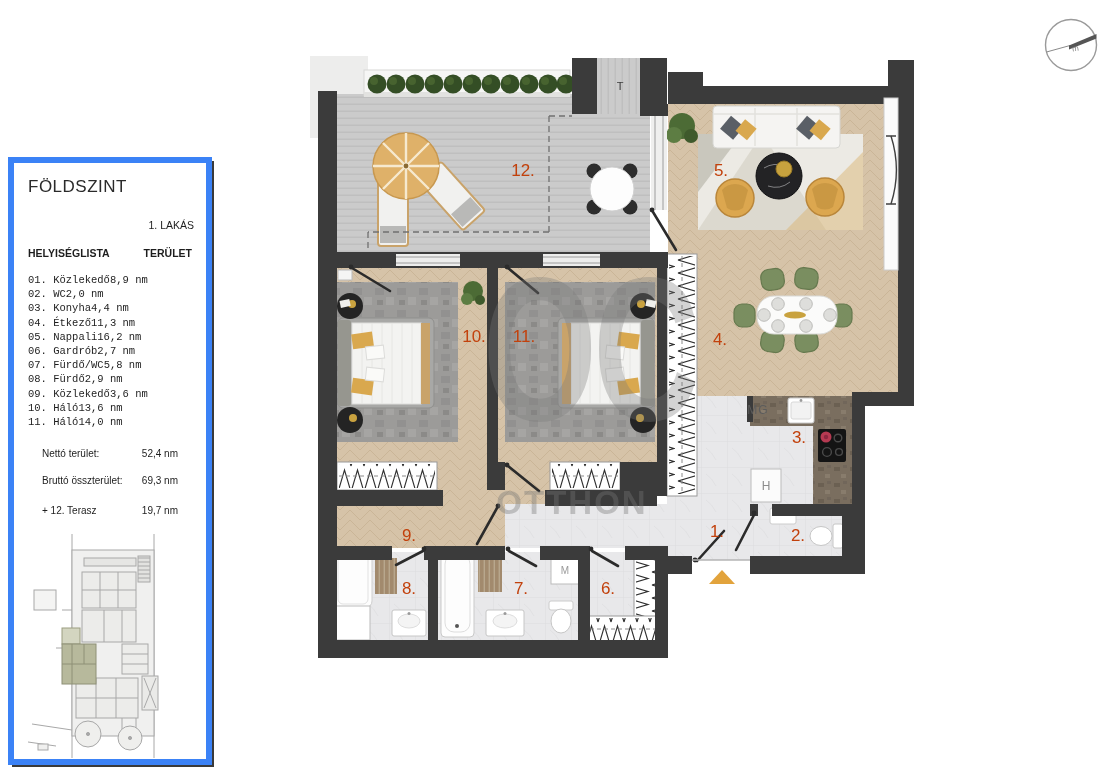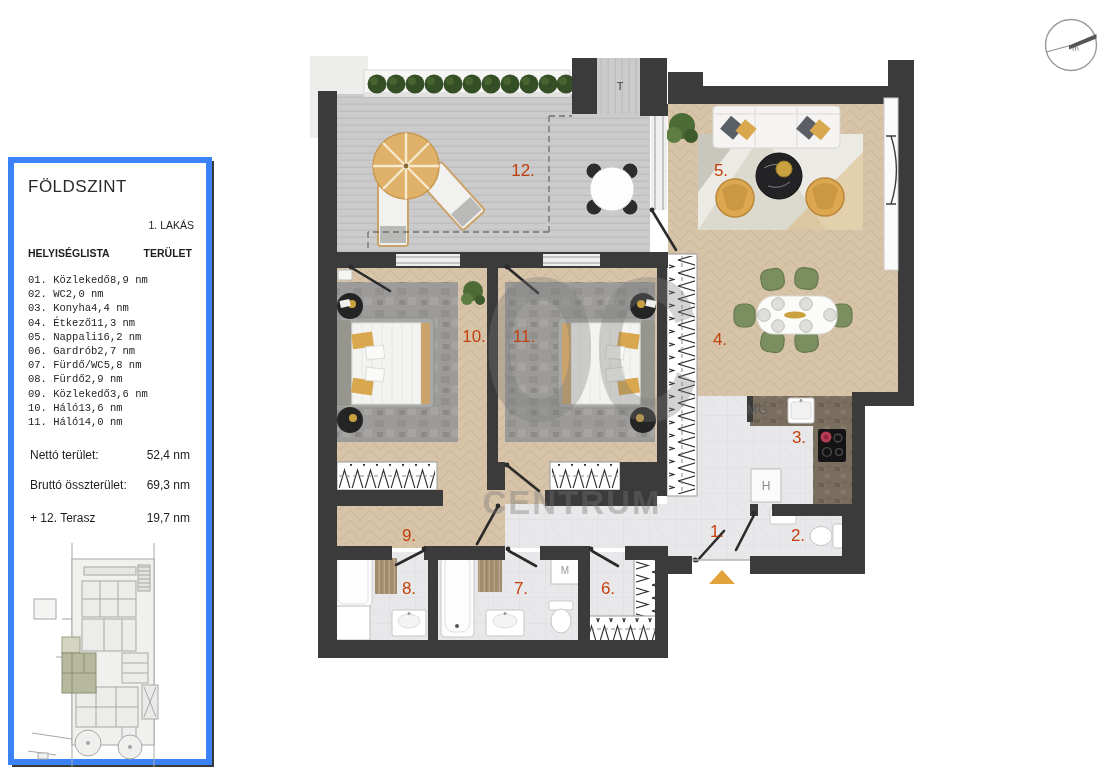--- a/index.html
+++ b/index.html
@@ -6,21 +6,21 @@
     font-family:"Liberation Sans",sans-serif;-webkit-font-smoothing:antialiased;}
   #stage{position:relative;width:1105px;height:776px;background:#ffffff;}
   
   .panel{position:absolute;left:8px;top:157px;width:204px;height:608px;background:#fff;
     border:6px solid #3b82f6;box-shadow:3px 3px 0 -1px #3a3a3a;padding:12px 12px 8px 12px;box-sizing:border-box;color:#1d1d1d;}
   .panel-title{font-size:17px;letter-spacing:.5px;color:#2a2a2a;margin:2px 0 0 2px;}
   .panel-sub{font-size:10.5px;margin:22px 0 0 2px;text-align:right;}
   .cols{display:flex;justify-content:space-between;font-size:10.5px;font-weight:bold;margin:16px 2px 0 2px;}
   .roomlist{margin:14px 2px 0 2px;}
   .room-row{display:flex;justify-content:flex-start;font-size:10.5px;line-height:14.2px;font-family:Liberation Mono, monospace;}
-  .tot{display:flex;justify-content:space-between;font-size:12px;margin:0 4px;}
+  .tot{display:flex;justify-content:space-between;font-size:10px;margin:0 16px;}
   .tot.n1{margin-top:19px}.tot.n2{margin-top:16px}.tot.n3{margin-top:19px}
   .thumb{display:block;margin:12px auto 0 auto;}
   
   .plan-label{position:absolute;transform:translate(-50%,-50%);font-size:17px;color:#c2410c;
     white-space:nowrap;pointer-events:none;}
   .tag{position:absolute;transform:translate(-50%,-50%);white-space:nowrap;pointer-events:none;}
   .tag-t{font-size:11px;color:#3c3c3c;}
   .tag-mg{font-size:12px;color:#5c5c5c;letter-spacing:1px;}
   .tag-h{font-size:12px;color:#8b8b8b;}
   .tag-m{font-size:10px;color:#9a9a9a;}
@@ -422,21 +422,21 @@
     <polygon points="722,570 709,584 735,584" fill="#e2a33c"></polygon>
 
     <g transform="translate(1040,14)">
       <circle cx="31" cy="31" r="25.5" fill="none" stroke="#9a9a9a" stroke-width="1.4"></circle>
       <line x1="6.5" y1="38" x2="30" y2="31.5" stroke="#8a8a8a" stroke-width="1"></line>
       <polygon points="29,31.5 56.5,20 56.5,24.5 29,35.5" fill="#555555"></polygon>
     </g>
   </svg>
 
   <div class="wm wm-oc">OC</div>
-  <div class="wm wm-l2">CENTRUM</div>
+  <div class="wm wm-l2">OTTHON</div>
 
   <span class="plan-label" style="left:523px;top:171px">12.</span>
   <span class="plan-label" style="left:721px;top:171px">5.</span>
   <span class="plan-label" style="left:720px;top:340px">4.</span>
   <span class="plan-label" style="left:799px;top:438px">3.</span>
   <span class="plan-label" style="left:798px;top:536px">2.</span>
   <span class="plan-label" style="left:717px;top:532px">1.</span>
   <span class="plan-label" style="left:474px;top:337px">10.</span>
   <span class="plan-label" style="left:524px;top:337px">11.</span>
   <span class="plan-label" style="left:409px;top:536px">9.</span>

